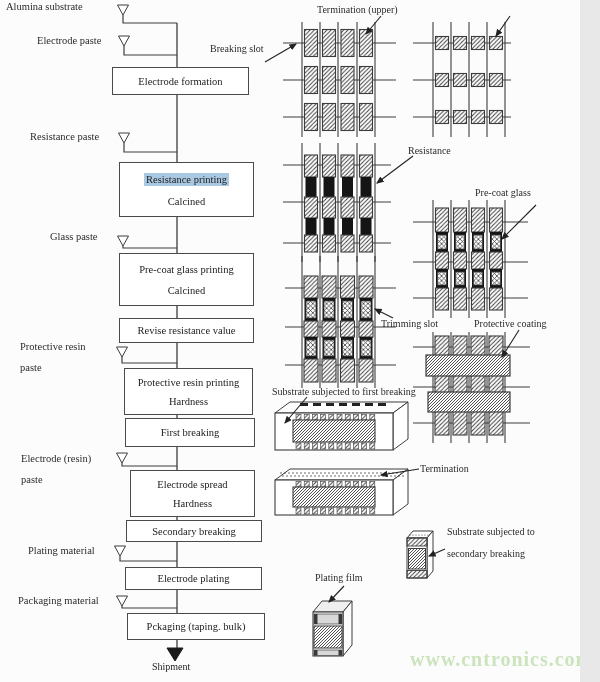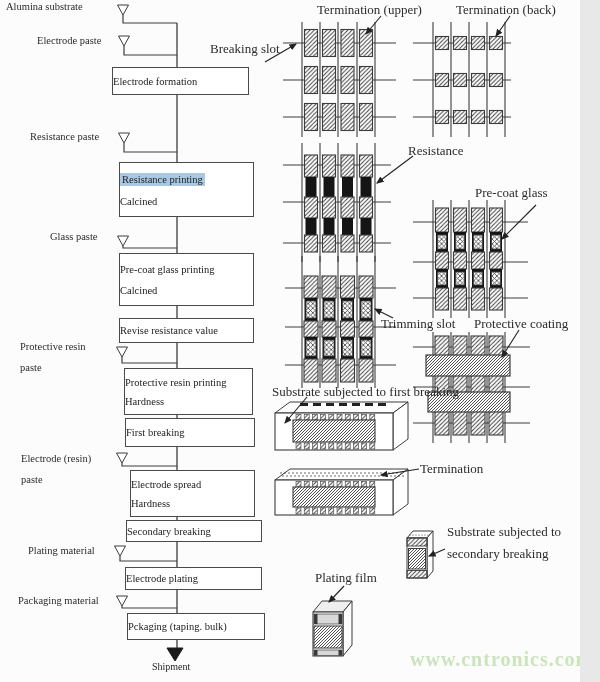--- a/index.html
+++ b/index.html
@@ -1,23 +1,23 @@
 <!DOCTYPE html>
 <html><head>
 <meta charset="utf-8">
 <style>
   html,body{margin:0;padding:0;background:#e8e8e8;}
   .canvas{position:relative;width:580px;height:682px;background:#fcfcfc;overflow:hidden;
           font-family:Liberation Serif, serif;}
   #art{position:absolute;left:0;top:0;}
   .lbl{position:absolute;font-size:10.5px;color:#2b2b2b;white-space:nowrap;line-height:21px;}
-  .ann{position:absolute;font-size:13px;color:#2b2b2b;white-space:nowrap;line-height:22px;}
+  .ann{position:absolute;font-size:10px;color:#2b2b2b;white-space:nowrap;line-height:22px;}
   .lbl span,.ann span{display:block;}
   .box{position:absolute;box-sizing:border-box;background:#fff;border:1.4px solid #4a4a4a;
-       display:flex;flex-direction:column;align-items:flex-start;justify-content:center;
+       display:flex;flex-direction:column;align-items:center;justify-content:center;
        font-size:10.5px;color:#222;text-align:center;white-space:nowrap;}
   .box.g10{gap:10px}.box.g8{gap:8px}
   .hl{padding:1px 2px;}
   .shipment{position:absolute;font-size:10px;color:#1e1e1e;}
   .wm{position:absolute;font-size:20px;letter-spacing:1px;font-weight:700;opacity:.9;}
 </style>
 </head>
 <body>
 
 <div class="canvas">
@@ -539,21 +539,20 @@
   <div class="box" style="left:125px;top:567px;width:137px;height:23px">
     <span>Electrode plating</span>
   </div>
   <div class="box" style="left:127px;top:613px;width:138px;height:27px">
     <span>Pckaging (taping. bulk)</span>
   </div>
 
   <div class="shipment" style="left:152px;top:661px">Shipment</div>
 
   <div class="ann" style="left:317px;top:-1px">Termination (upper)</div>
-  <div class="ann" style="left:456px;top:-1px">Termination (back)</div>
   <div class="ann" style="left:210px;top:38px">Breaking slot</div>
   <div class="ann" style="left:408px;top:140px">Resistance</div>
   <div class="ann" style="left:475px;top:182px">Pre-coat glass</div>
   <div class="ann" style="left:381px;top:313px">Trimming slot</div>
   <div class="ann" style="left:474px;top:313px">Protective coating</div>
   <div class="ann" style="left:272px;top:381px">Substrate subjected to first breaking</div>
   <div class="ann" style="left:420px;top:458px">Termination</div>
   <div class="ann" style="left:447px;top:521px">
     <span>Substrate subjected to</span>
     <span>secondary breaking</span>

